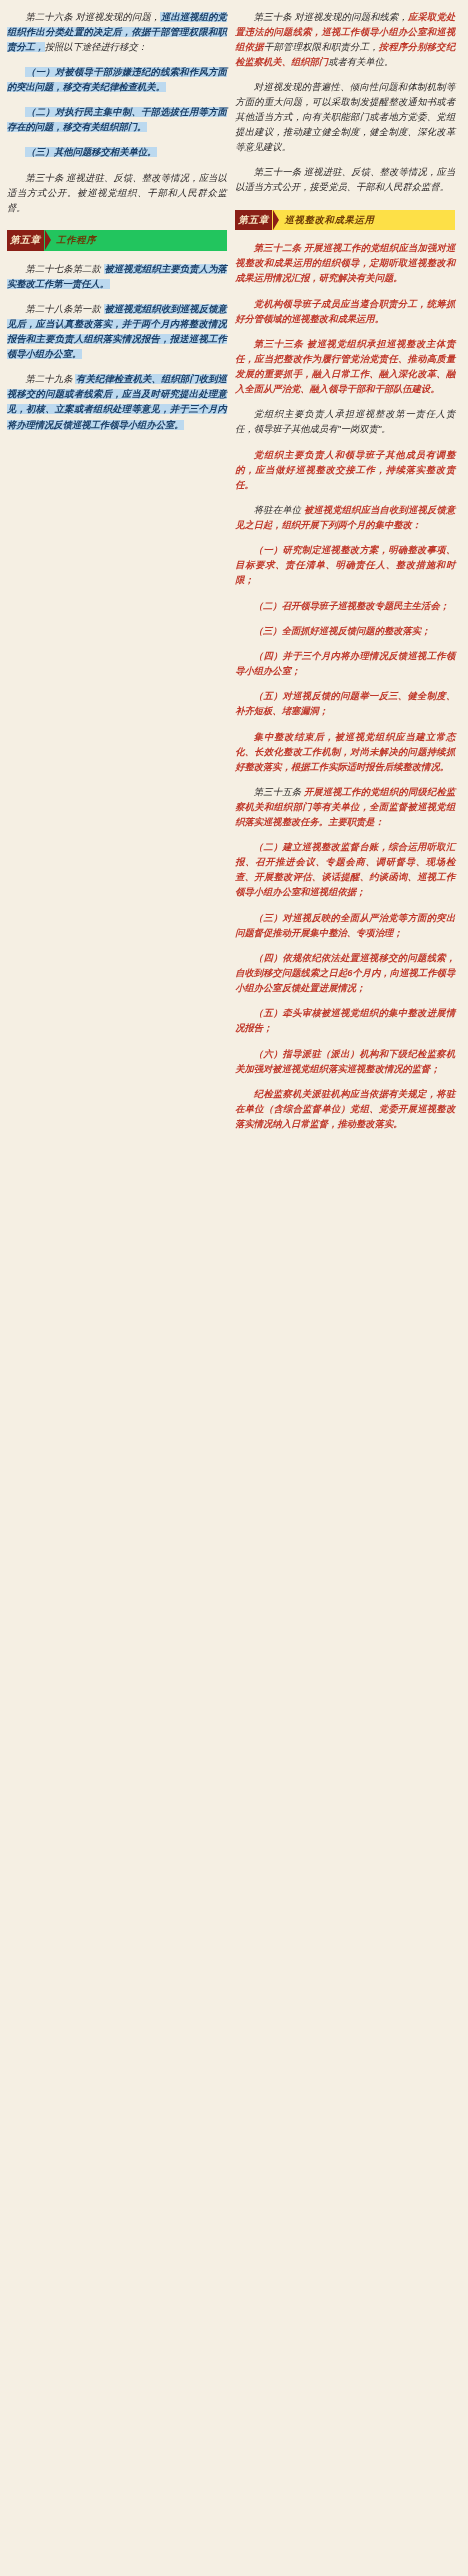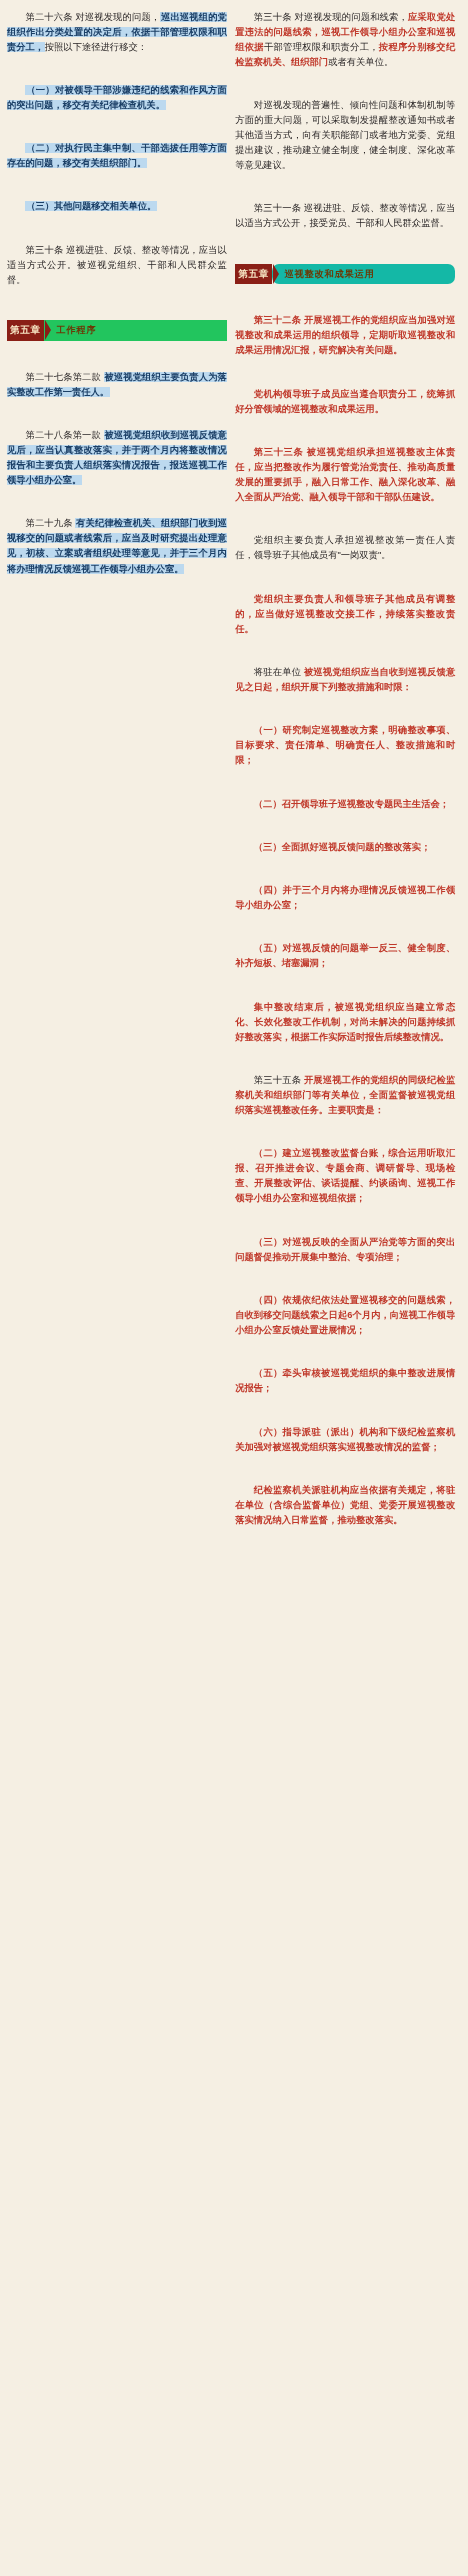--- a/index.html
+++ b/index.html
@@ -19,21 +19,22 @@
     padding: 9.6px 6.9px 20.7px 6.9px;
     display: flex;
     flex-direction: row;
     gap: 8.3px;
     align-items: flex-start;
   }
   .col {
     width: 220px;
     display: flex;
     flex-direction: column;
-    gap: 22px;
+    gap: 4px;
+    font-style: italic;
   }
   p {
     margin: 0 0 6.2px 0;
     font-size: 9.3px;
     line-height: 1.62;
     text-align: justify;
     text-justify: inter-ideograph;
   }
   .indent { text-indent: 2em; }
   .black { color: #231f20; }
@@ -75,22 +76,21 @@
     background: #22c55e;
     color: #6b3a07;
     font-size: 9.3px;
     font-weight: bold;
     letter-spacing: 0.7px;
     display: flex;
     align-items: center;
     padding: 0 5.5px 0 12.4px;
   }
   .chapter-title.orange {
-    background: #14b8a6;
-    border-radius: 7px;
+    background: #fde047;
   }
   .col-right p { }
 </style>
 </head>
 <body>
 
 <div class="page">
 
   <div class="col col-left">
 
@@ -166,21 +166,21 @@
 
     <p class="indent">
       <span class="black">党组织主要负责人承担巡视整改第一责任人责任，领导班子其他成员有</span><span class="black">"一岗双责"</span><span class="black">。</span>
     </p>
 
     <p class="indent">
       <span class="redb">党组织主要负责人和领导班子其他成员有调整的，应当做好巡视整改交接工作，持续落实整改责任。</span>
     </p>
 
     <p class="indent">
-      <span class="black">将驻在单位  </span><span class="redb">被巡视党组织应当自收到巡视反馈意见之日起，组织开展下列</span><span class="redb">整改措施和时限：</span>
+      <span class="black">将驻在单位  </span><span class="redb">被巡视党组织应当自收到巡视反馈意见之日起，组织开展下列</span><span class="redb">两个月的集中整改：</span>
     </p>
 
     <p class="indent">
       <span class="redb">（一）研究制定巡视整改方案，明确整改事项、目标要求、责任清单、明确责任人、整改措施和时限；</span>
     </p>
 
     <p class="indent">
       <span class="redb">（二）召开领导班子巡视整改专题民主生活会；</span>
     </p>
 

